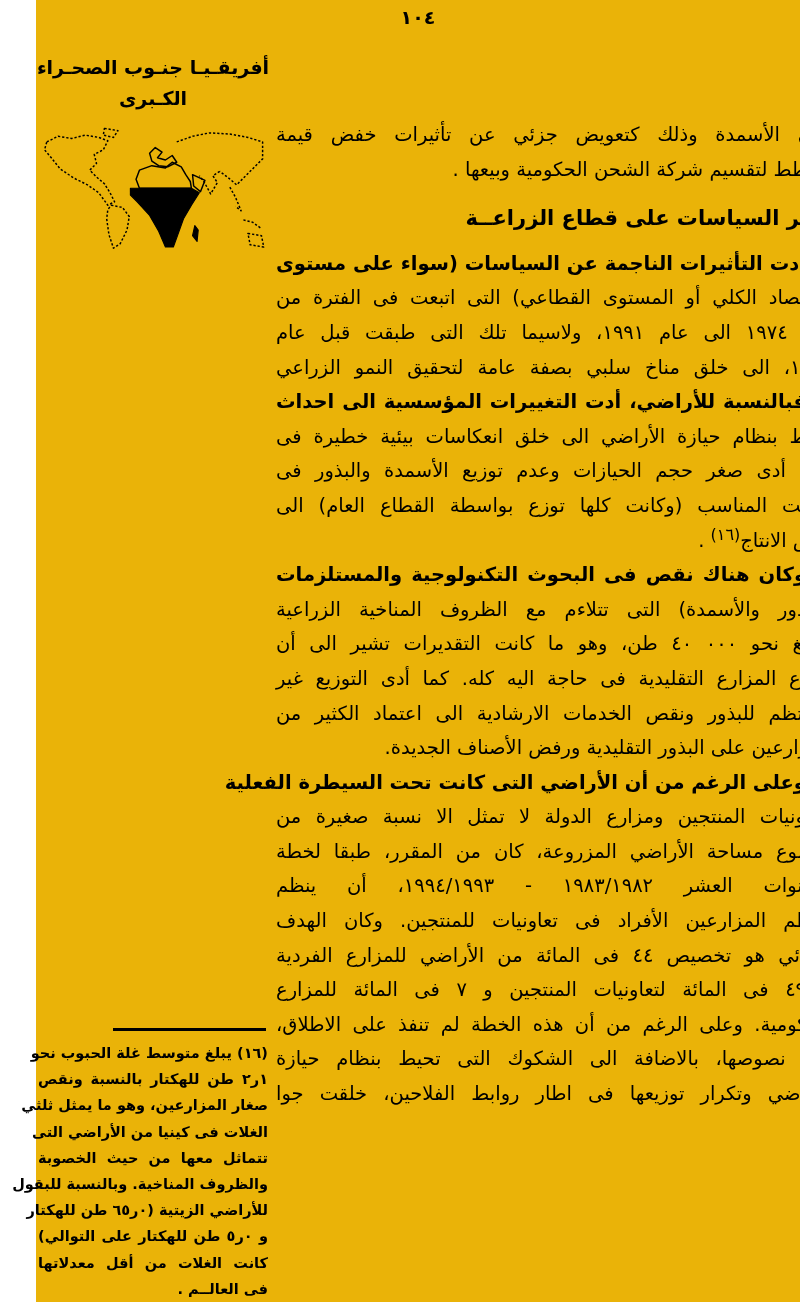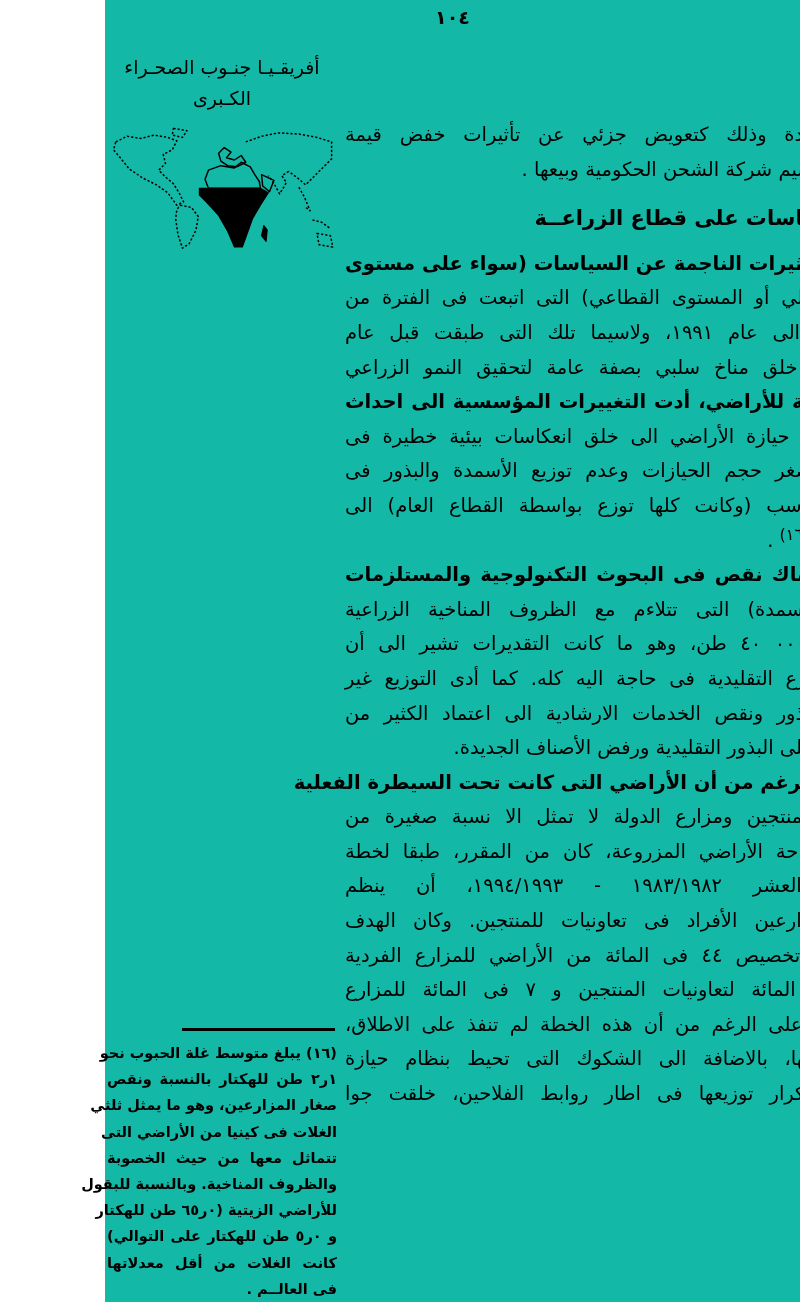--- a/index.html
+++ b/index.html
@@ -1,23 +1,23 @@
 <!DOCTYPE html>
 <html dir="rtl" lang="ar"><head>
 <meta charset="utf-8">
 <style>
   html,body{margin:0;padding:0;background:#ffffff;}
   body{width:800px;height:1302px;overflow:hidden;font-family:"DejaVu Sans",sans-serif;color:#000;}
-  .page{position:relative;width:695px;height:1302px;direction:rtl;background:#14b8a6;}
+  .page{position:relative;width:764px;height:1302px;direction:rtl;background:#eab308;}
 
   .pagenum{position:absolute;top:6px;left:0;right:0;text-align:center;
            font-size:19px;font-weight:bold;letter-spacing:2px;}
 
   .sidebar{position:absolute;left:0;top:52px;width:234px;}
-  .sidebar-title{font-weight:normal;font-size:19px;line-height:31px;text-align:center;}
+  .sidebar-title{font-weight:bold;font-size:19px;line-height:31px;text-align:center;}
   .mapwrap{margin-top:8px;text-align:center;}
 
   .main{position:absolute;top:118px;left:240px;width:556px;}
   .line{font-size:19.5px;line-height:34.6px;height:34.6px;
         text-align:justify;text-align-last:justify;text-justify:inter-word;white-space:nowrap;}
   .line.indent{text-indent:26px;font-weight:bold;}
   .line.last{text-align-last:right;}
   .heading{font-weight:bold;font-size:21px;line-height:34.6px;margin:14px 0 11px 0;}
   .sup{font-size:16px;position:relative;top:-7px;}
 

